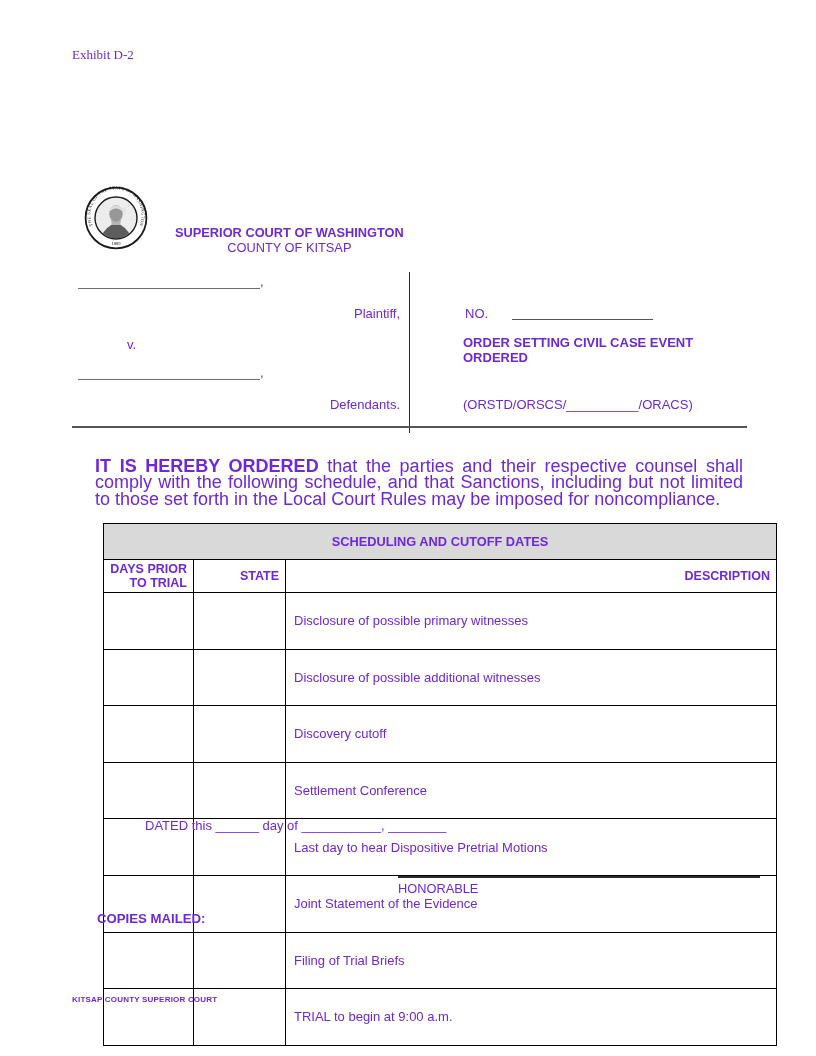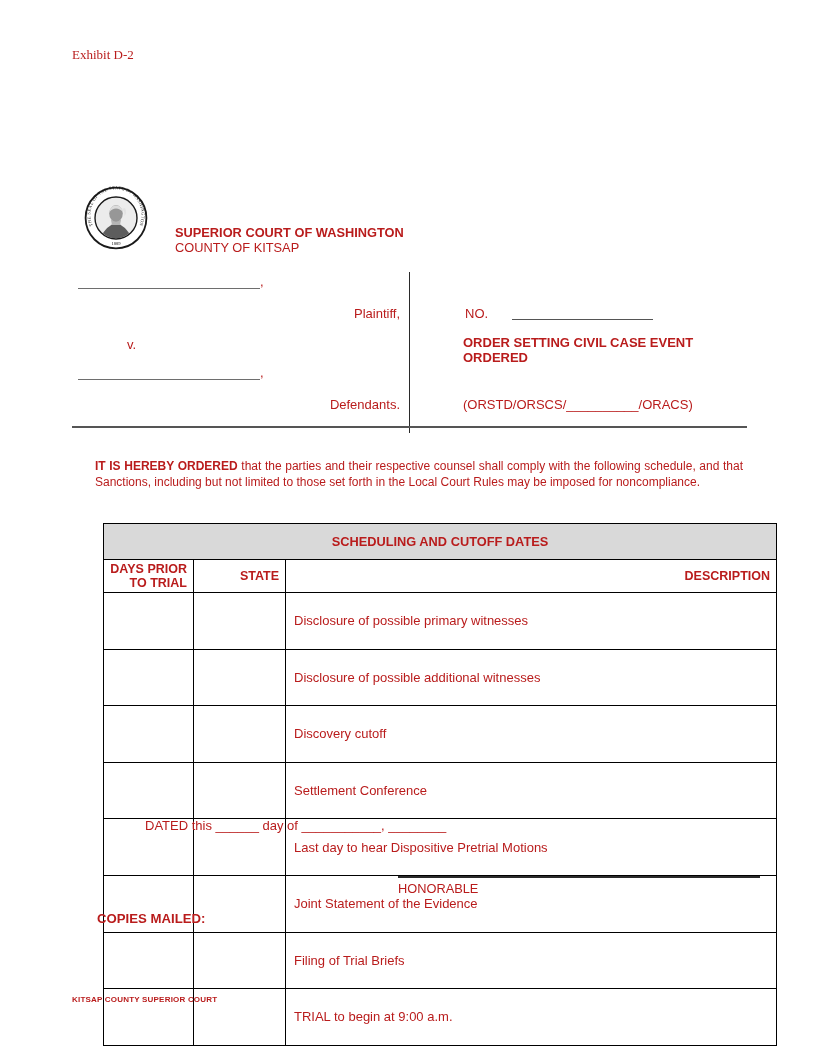--- a/index.html
+++ b/index.html
@@ -1,44 +1,44 @@
 <!DOCTYPE html>
 <html><head>
 <meta charset="utf-8">
 <style>
   html,body { margin:0; padding:0; background:#888; }
   .page {
     position:relative; width:816px; height:1056px; margin:0 auto;
     background:#ffffff; overflow:hidden;
-    font-family:"Liberation Sans","DejaVu Sans",sans-serif; color:#b91c1c;
+    font-family:"Liberation Sans","DejaVu Sans",sans-serif; color:#6d28d9;
   }
   .abs { position:absolute; }
 
   .exhibit { left:72px; top:47px; font-family:"Liberation Serif","DejaVu Serif",serif; font-size:13px; }
 
   .seal-wrap { left:84px; top:186px; width:64px; height:64px; }
-  .court-block { left:175px; top:225px; line-height:15px; font-size:12.8px; }
+  .court-block { left:175px; top:225px; line-height:15px; font-size:12.8px;text-align:center; }
   .court-name { font-weight:bold; }
 
   
   .party-line1 { left:78px; top:274px; }
   .party-line2 { left:78px; top:365px; }
   .party-line .blank { display:inline-block; width:182px; height:13px; border-bottom:1.5px solid #6e6e6e; vertical-align:bottom; }
   .party-line { font-size:13px; }
   .plaintiff { left:260px; top:306px; width:140px; text-align:right; font-size:13px; }
   .versus { left:127px; top:337px; font-size:13px; }
   .defendants { left:260px; top:397px; width:140px; text-align:right; font-size:13px; }
   .caption-divider { left:409px; top:272px; height:161px; width:0; border-left:1.2px solid #2a2a2a; }
   .case-no { left:465px; top:306px; font-size:13px; }
   .case-no-blank { left:512px; top:305px; width:141px; height:14px; border-bottom:1.5px solid #555; }
   .order-title { left:463px; top:335px; width:280px; font-size:13px; font-weight:bold; line-height:15px; }
   .form-codes { left:463px; top:397px; font-size:13px; }
   .caption-rule { left:72px; top:426px; width:675px; height:2px; background:#555; }
 
-  .order-para { left:95px; top:458px; width:648px; margin:0; text-align:justify; font-size:12px; line-height:16.4px; }
+  .order-para { left:95px; top:458px; width:648px; margin:0; text-align:justify; font-size:18px; line-height:16.4px; }
   .order-para b { font-weight:bold; }
 
   table.schedule { position:absolute; left:103px; top:523px; width:674px; border-collapse:collapse; table-layout:fixed; border:1.5px solid #000; }
   .schedule th, .schedule td { border:1px solid #000; overflow:hidden; }
   .schedule .title-row th { background:#d9d9d9; height:23px; font-size:12.8px; font-weight:bold; text-align:center; padding:6px; }
   .schedule .col-head th { height:32px; font-size:12.5px; font-weight:bold; text-align:right; line-height:14px; padding:0 6px; }
   .schedule td { height:23.6px; font-size:13px; padding:16px 2px; }
   .schedule td.desc { padding-left:8px; }
 
   .dated { left:145px; top:818px; font-size:13px; }

